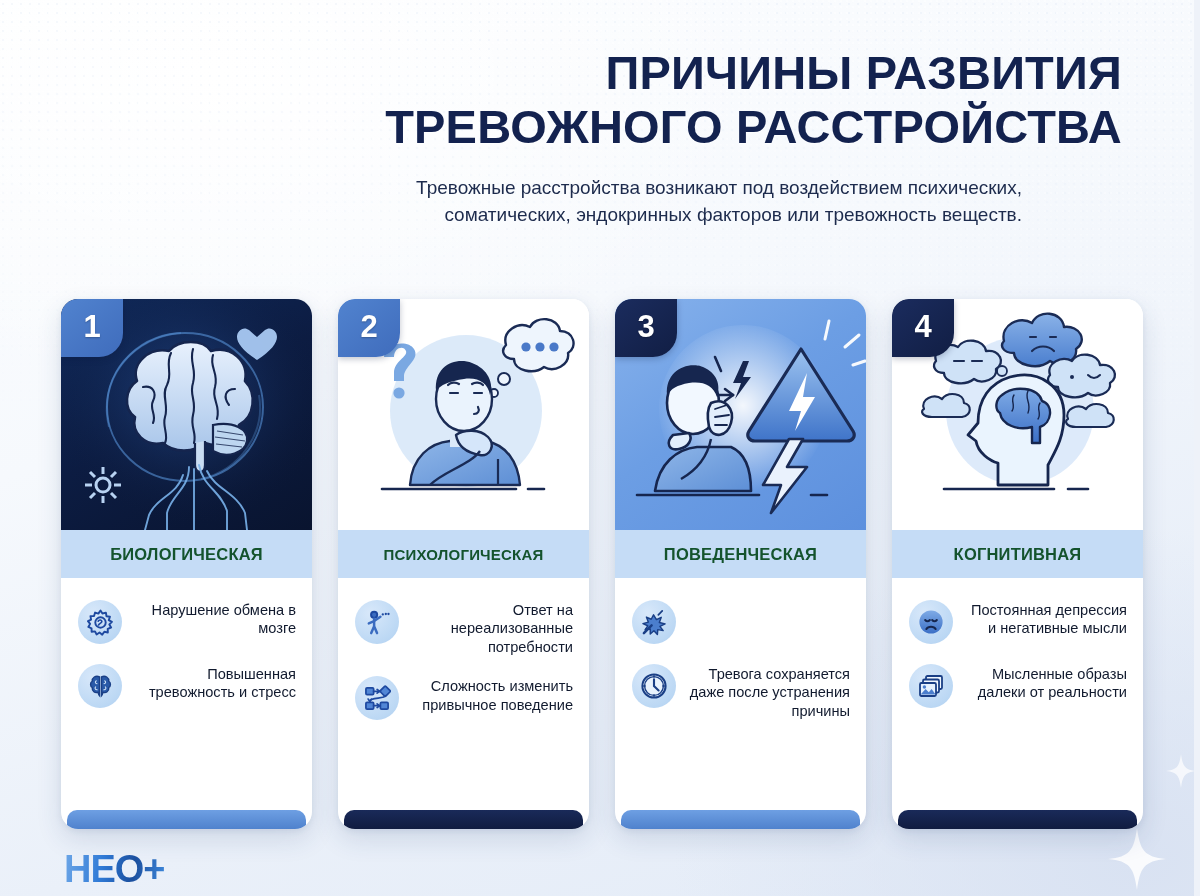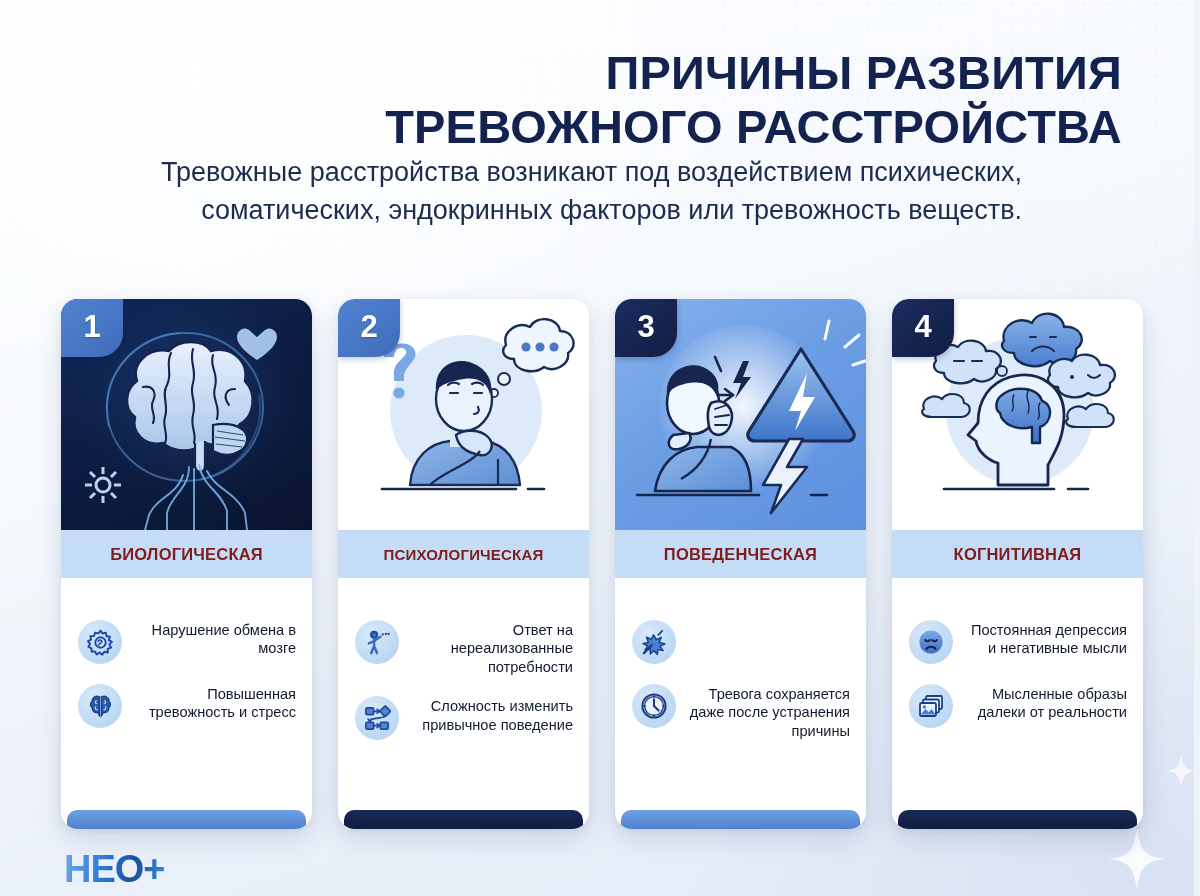--- a/index.html
+++ b/index.html
@@ -58,21 +58,22 @@
     line-height: 1.14;
     font-weight: 700;
     letter-spacing: .2px;
     color: #13224f;
     text-transform: uppercase;
     text-shadow: 0 1px 0 rgba(255,255,255,.7);
   }
   #title .ln { display: block; }
 
   #subtitle {
-    font-size: 27px;
+    margin-top: 22px;
+    font-size: 19px;
     line-height: 1.42;
     color: #1d2b4d;
     max-width: 960px;
   }
   #subtitle .ln { display: block; }
 
   
   #cards {
     position: absolute;
     left: 61px;
@@ -134,37 +135,36 @@
   
   .band {
     height: 48px;
     background: #c5dcf6;
     display: flex;
     align-items: center;
     justify-content: center;
     flex: 0 0 auto;
   }
   .band span {
-    color: #7f1d1d;
+    color: #14532d;
     font-size: 16.5px;
     font-weight: 700;
     letter-spacing: .2px;
     text-transform: uppercase;
     white-space: nowrap;
   }
   .band.sm span { font-size: 15px; }
 
   
   .bullets {
     flex: 1 1 auto;
     padding: 22px 16px 0 17px;
     display: flex;
     flex-direction: column;
     gap: 20px;
-    margin-top: 20px;
   }
   .bullet { display: flex; align-items: flex-start; gap: 11px; }
 
   .ic {
     flex: 0 0 auto;
     width: 44px; height: 44px;
     border-radius: 50%;
     background: radial-gradient(circle at 35% 30%, #d8e8fa 0%, #bcd8f4 70%, #aecef0 100%);
     display: flex;
     align-items: center;

